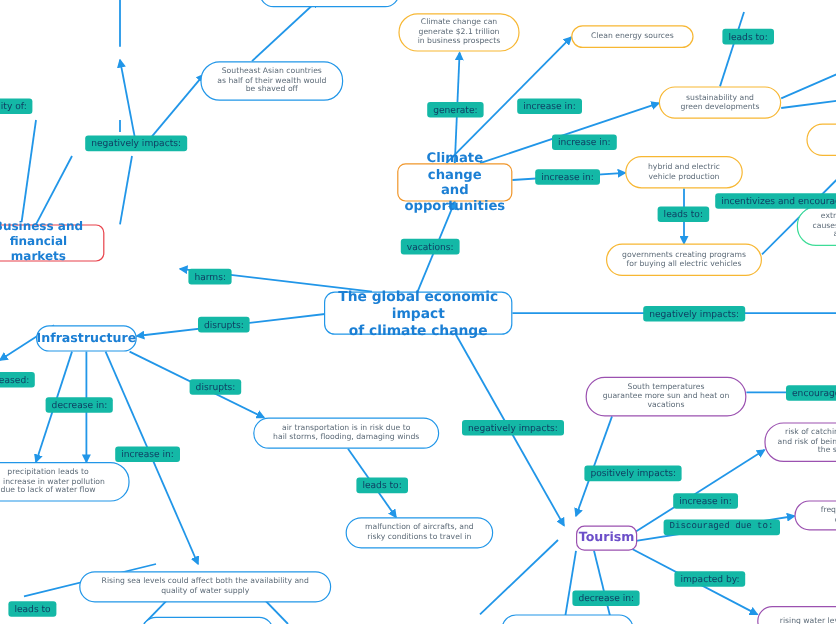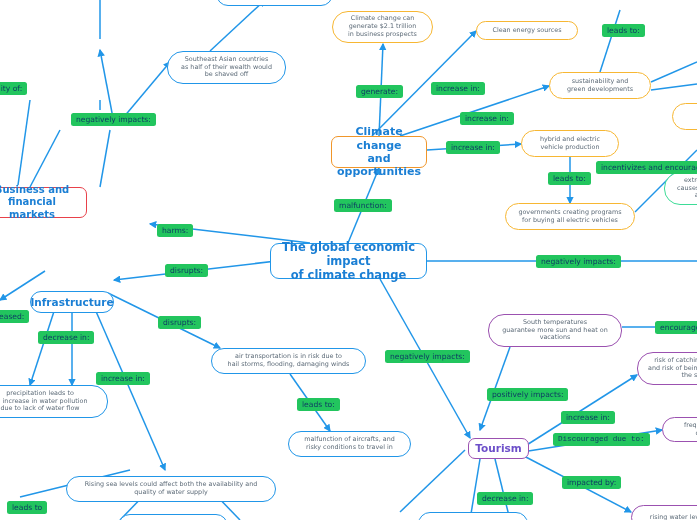--- a/index.html
+++ b/index.html
@@ -52,21 +52,20 @@
     color: #5d6b78;
     font-size: 6.4px;
     border-radius: 16px;
   }
   .node.blue-major {
     border-color: #2196e8;
     color: #1b7fd4;
     font-weight: bold;
     font-size: 10.5px;
     border-radius: 11px;
-    margin-top: 20px;
   }
   .node.red-major {
     border-color: #e8414a;
     color: #1b7fd4;
     font-weight: bold;
     font-size: 10px;
     border-radius: 7px;
   }
   .node.orange-major {
     border-color: #f0962a;
@@ -96,21 +95,21 @@
   }
   .node.green {
     border-color: #3ddc97;
     color: #5d6b78;
     font-size: 6.4px;
     border-radius: 16px;
   }
   .edge-label {
     position: absolute;
     box-sizing: border-box;
-    background: #22c55e;
+    background: #14b8a6;
     color: #0f3f63;
     font-size: 7.6px;
     border-radius: 2.5px;
     padding: 2.5px 5px;
     white-space: nowrap;
     line-height: 1;
   }
 </style>
 </head>
 <body>
@@ -192,38 +191,38 @@
 due to lack of water flow</div>
     <div class="node blue" style="left: 211px; top: 348px; width: 155px; height: 26px;">air transportation is in risk due to
 hail storms, flooding, damaging winds</div>
     <div class="node blue" style="left: 288px; top: 431px; width: 123px; height: 26px;">malfunction of aircrafts, and
 risky conditions to travel in</div>
     <div class="node blue" style="left: 66px; top: 476px; width: 210px; height: 26px;">Rising sea levels could affect both the availability and
 quality of water supply</div>
     <div class="node purple" style="left: 488px; top: 314px; width: 134px; height: 33px;">South temperatures
 guarantee more sun and heat on
 vacations</div>
-    <div class="node purple-major" style="left: 468px; top: 438px; width: 61px; height: 21px;">Tourism</div>
+    <div class="node purple-major" style="left: 480px; top: 438px; width: 51px; height: 21px;">Tourism</div>
     <div class="node purple" style="left: 637px; top: 352px; width: 113px; height: 33px;">risk of catching diseases
 and risk of being exposed to
 the sun</div>
     <div class="node purple" style="left: 662px; top: 417px; width: 96px; height: 25px;">frequent natural disasters</div>
     <div class="node purple" style="left: 631px; top: 505px; width: 96px; height: 25px;">rising water levels</div>
     <div class="node blue" style="left: 418px; top: 512px; width: 110px; height: 24px;"></div>
     <div class="node blue" style="left: 118px; top: 514px; width: 110px; height: 24px;"></div>
     <div class="edge-label" style="left: 71px; top: 113px;">negatively impacts:</div>
     <div class="edge-label" style="left: -18px; top: 82px;">ability of:</div>
     <div class="edge-label" style="left: 356px; top: 85px;">generate:</div>
     <div class="edge-label" style="left: 431px; top: 82px;">increase in:</div>
     <div class="edge-label" style="left: 602px; top: 24px;">leads to:</div>
     <div class="edge-label" style="left: 460px; top: 112px;">increase in:</div>
     <div class="edge-label" style="left: 446px; top: 141px;">increase in:</div>
     <div class="edge-label" style="left: 548px; top: 172px;">leads to:</div>
     <div class="edge-label" style="left: 596px; top: 161px;">incentivizes and encourages</div>
-    <div class="edge-label" style="left: 334px; top: 199px;">malfunction:</div>
+    <div class="edge-label" style="left: 334px; top: 199px;">vacations:</div>
     <div class="edge-label" style="left: 157px; top: 224px;">harms:</div>
     <div class="edge-label" style="left: 165px; top: 264px;">disrupts:</div>
     <div class="edge-label" style="left: 536px; top: 255px;">negatively impacts:</div>
     <div class="edge-label" style="left: -20px; top: 310px;">increased:</div>
     <div class="edge-label" style="left: 38px; top: 331px;">decrease in:</div>
     <div class="edge-label" style="left: 158px; top: 316px;">disrupts:</div>
     <div class="edge-label" style="left: 96px; top: 372px;">increase in:</div>
     <div class="edge-label" style="left: 297px; top: 398px;">leads to:</div>
     <div class="edge-label" style="left: 385px; top: 350px;">negatively impacts:</div>
     <div class="edge-label" style="left: 655px; top: 321px;">encourages</div>

